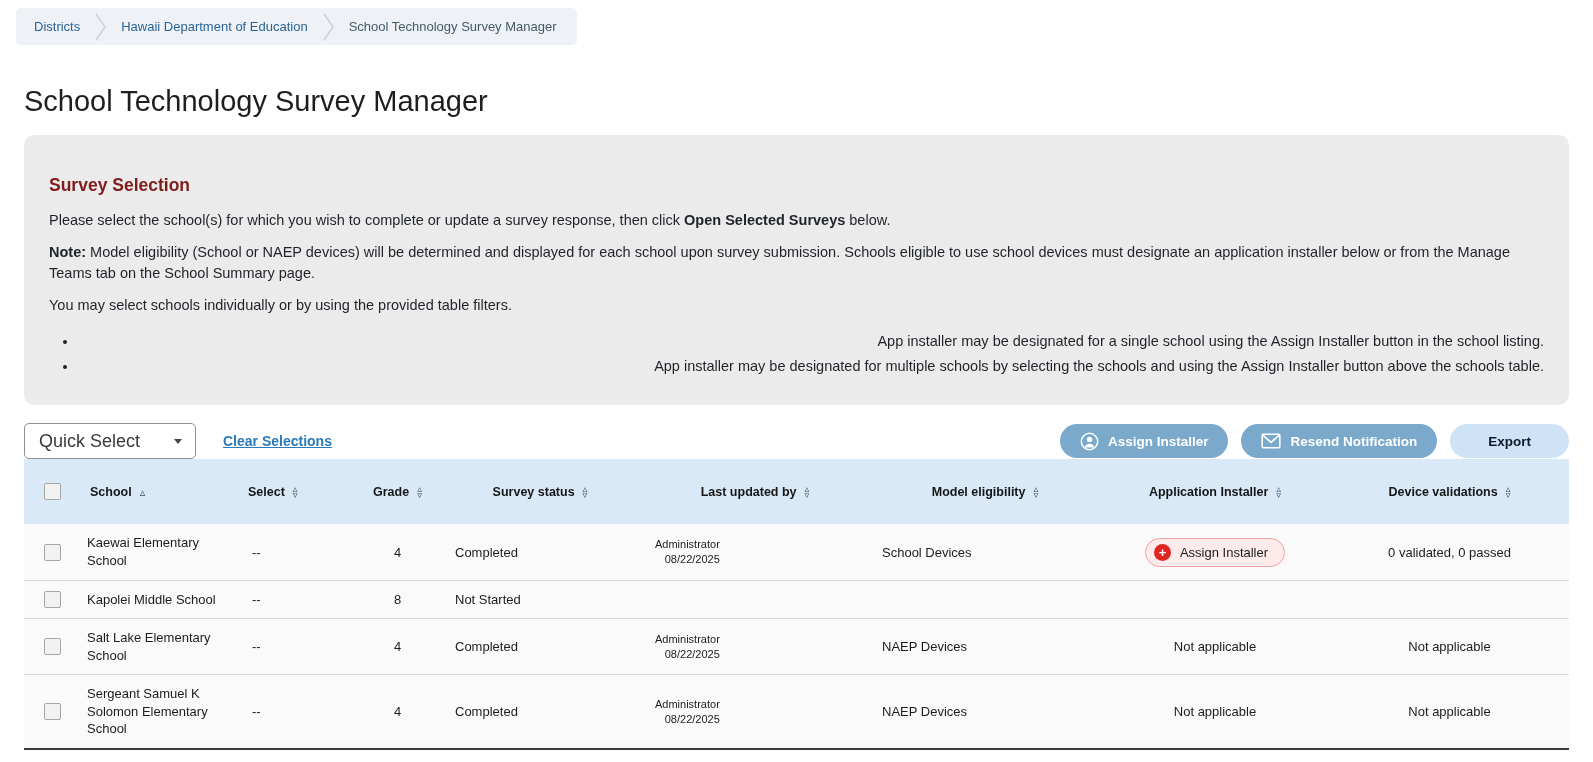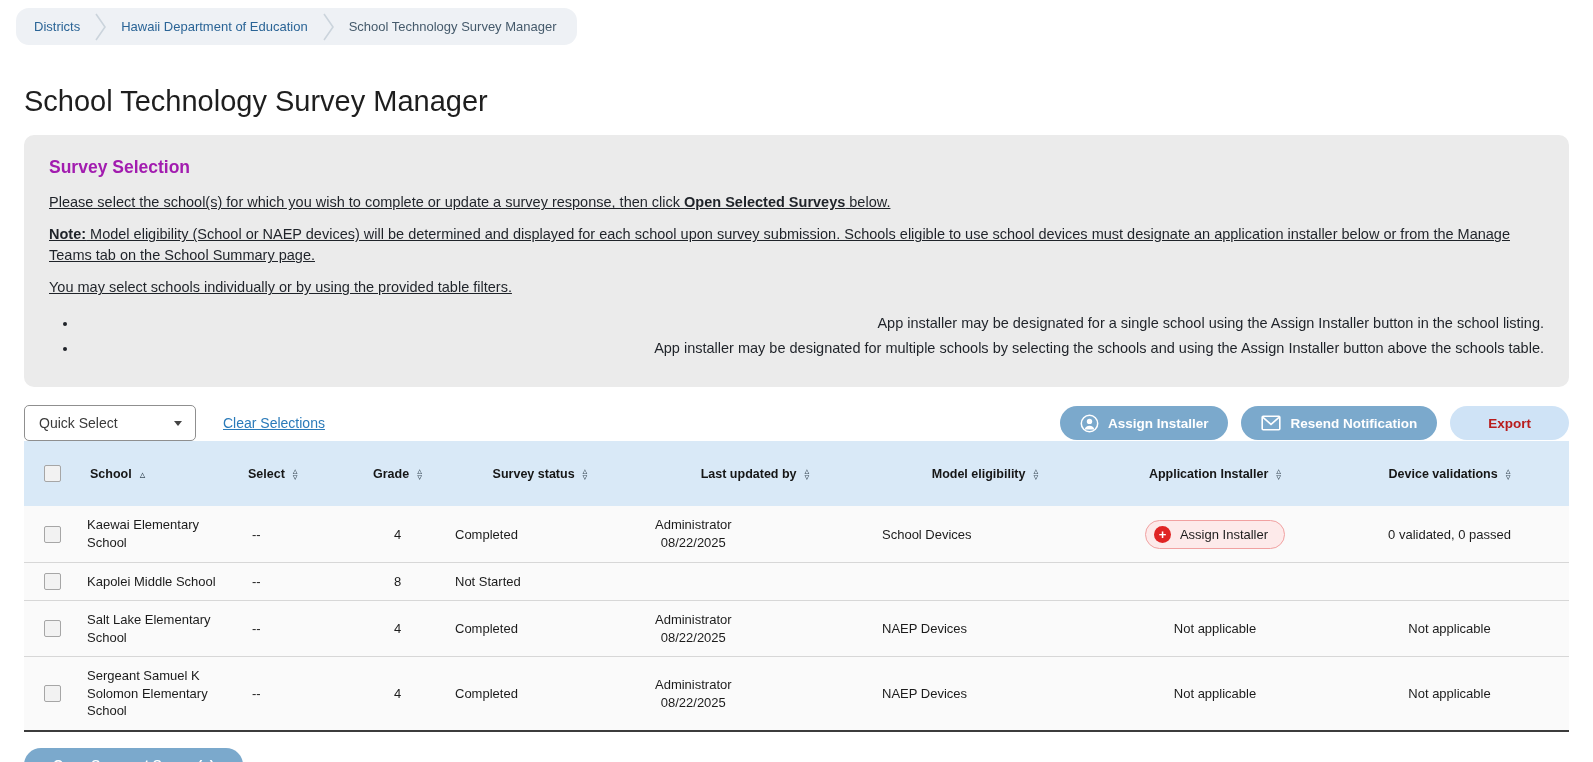--- a/index.html
+++ b/index.html
@@ -10,52 +10,52 @@
   *{box-sizing:border-box;}
   html,body{margin:0;padding:0;}
   body{
     width:1593px;height:762px;background:#ffffff;overflow:hidden;
     font-family:"Liberation Sans","DejaVu Sans",sans-serif;color:#212529;
   }
   
   .crumbbar{
     display:inline-flex;align-items:center;gap:14px;
     margin:8px 0 0 16px;height:37px;padding:0 20px 0 18px;
-    background:var(--crumb-bg);border-radius:13px;font-size:13px;
+    background:var(--crumb-bg);border-radius:5px;font-size:13px;
   }
   .crumb{color:var(--crumb-link);text-decoration:none;cursor:pointer;}
   .crumb.current{color:#455A6B;cursor:default;}
   .crumb-sep{display:inline-flex;align-items:center;}
   
   .page-title{margin:40px 0 0 24px;font-size:29px;font-weight:400;color:#1E1E1E;}
   
   .panel{
     margin:17px 24px 0 24px;background:var(--panel);border-radius:10px;
     padding:20px 25px 24px 25px;font-size:14.5px;line-height:1.45;color:#1f2329;
   }
-  .panel h2{margin:0 0 12px 0;font-size:17.5px;font-weight:700;color:#a21caf;}
-  .panel p{margin:11px 0;text-decoration:underline;}
+  .panel h2{margin:18px 0 12px 0;font-size:17.5px;font-weight:700;color:#7f1d1d;}
+  .panel p{margin:11px 0;}
   .panel ul{margin:15px 0 0 0;padding-left:29px;}
   .panel li{margin:4px 0;text-align:right;}
   
   .toolbar{display:flex;align-items:center;margin:18px 24px 0 24px;}
   .quick-select{
     width:172px;height:36px;border:1.5px solid #8F8F8F;border-radius:5px;background:#fff;
     display:flex;align-items:center;justify-content:space-between;
-    padding:0 13px 0 14px;font-size:14px;color:#3a3a3a;cursor:pointer;
+    padding:0 13px 0 14px;font-size:18px;color:#3a3a3a;cursor:pointer;
   }
   .caret-down{width:0;height:0;border-left:4.5px solid transparent;border-right:4.5px solid transparent;border-top:5.5px solid #444;}
-  .clear-link{margin-left:27px;font-size:14px;font-weight:400;color:var(--link);text-decoration:underline;cursor:pointer;}
+  .clear-link{margin-left:27px;font-size:14px;font-weight:700;color:var(--link);text-decoration:underline;cursor:pointer;}
   .toolbar .spacer{flex:1;}
   .btn{
     display:inline-flex;align-items:center;justify-content:center;gap:9px;border:none;cursor:pointer;
     height:34px;border-radius:17px;padding:0 20px;font-family:inherit;
     font-size:13.5px;font-weight:700;color:#fff;background:var(--accent);margin-left:13px;
   }
-  .btn.light{background:var(--accent-light);color:#b91c1c;padding:0 38px;}
+  .btn.light{background:var(--accent-light);color:#0f172a;padding:0 38px;}
   
   .grid{margin:18px 24px 0 24px;border-collapse:collapse;width:1545px;table-layout:fixed;}
   .grid thead th{
     background:var(--header-bg);font-size:12.5px;font-weight:700;color:#161616;
     padding:24px 6px;height:31px;text-align:center;white-space:nowrap;cursor:pointer;
   }
   .grid th.al-left{text-align:left;padding-left:8px;}
   .grid td{
     background:var(--row-bg);border-top:1px solid #D7D7D7;font-size:13px;color:#1c1c1c;
     padding:10px 8px;vertical-align:middle;text-align:center;
@@ -68,21 +68,21 @@
   .table-wrap{border-bottom:2px solid #3C3C3C;margin:0 24px 0 24px;width:1545px;}
   .table-wrap .grid{margin:0;}
   .cb{
     appearance:none;-webkit-appearance:none;width:17px;height:17px;margin:0 0 0 12px;
     background:#F2F2F2;border:1px solid #A6A6A6;border-radius:2px;cursor:pointer;display:inline-block;vertical-align:middle;
   }
   .sort{display:inline-flex;margin-left:8px;color:#3F4F5C;vertical-align:middle;}
   .sort.asc{font-size:11px;line-height:11px;}
   .sort.both{flex-direction:column;font-size:9.5px;line-height:6px;position:relative;top:-1px;}
   .sort i{font-style:normal;}
-  .updated-wrap{display:inline-block;text-align:center;font-size:13px;line-height:1.35;}
+  .updated-wrap{display:inline-block;text-align:right;font-size:11px;line-height:1.35;}
   .assign-pill{
     display:inline-flex;align-items:center;gap:9px;cursor:pointer;
     background:var(--pill-bg);border:1px solid var(--pill-border);border-radius:16px;
     padding:5px 16px 5px 8px;font-family:inherit;font-size:13px;color:#1c1c1c;
   }
   .plus-circle{
     width:17px;height:17px;border-radius:50%;background:var(--danger);color:#fff;
     display:inline-flex;align-items:center;justify-content:center;font-size:13px;font-weight:700;line-height:1;
   }
   

